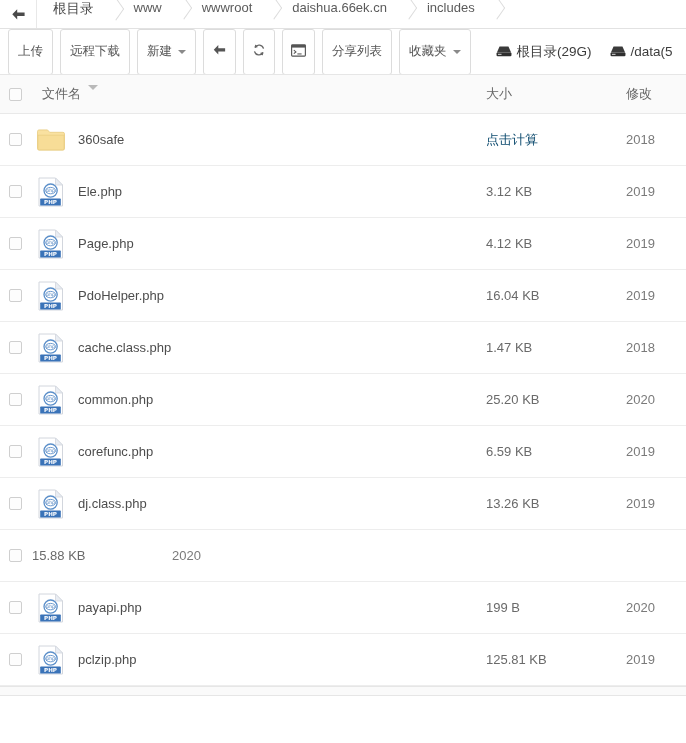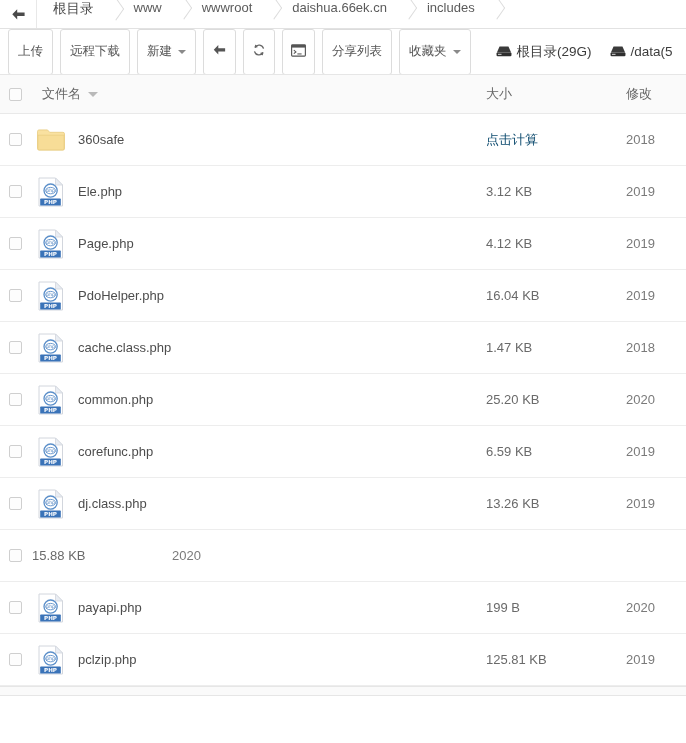--- a/index.html
+++ b/index.html
@@ -176,21 +176,21 @@
   }
   .sort-caret {
     display: inline-block;
     width: 0; height: 0;
     margin-left: 7px;
     border-left: 5px solid transparent;
     border-right: 5px solid transparent;
     border-top: 5px solid #b9b9b9;
     vertical-align: middle;
   }
-  .hd-name { padding-left: 6px; display:flex; align-items:center; }
+  .hd-name { padding-left: 6px; display:flex; align-items:flex-start; }
 
   .fico {
     width: 30px;
     flex: 0 0 30px;
     display: flex;
     align-items: center;
     justify-content: center;
     margin-right: 12px;
   }
   .fname { color: #4d4d4d; cursor: pointer; white-space: nowrap; }

